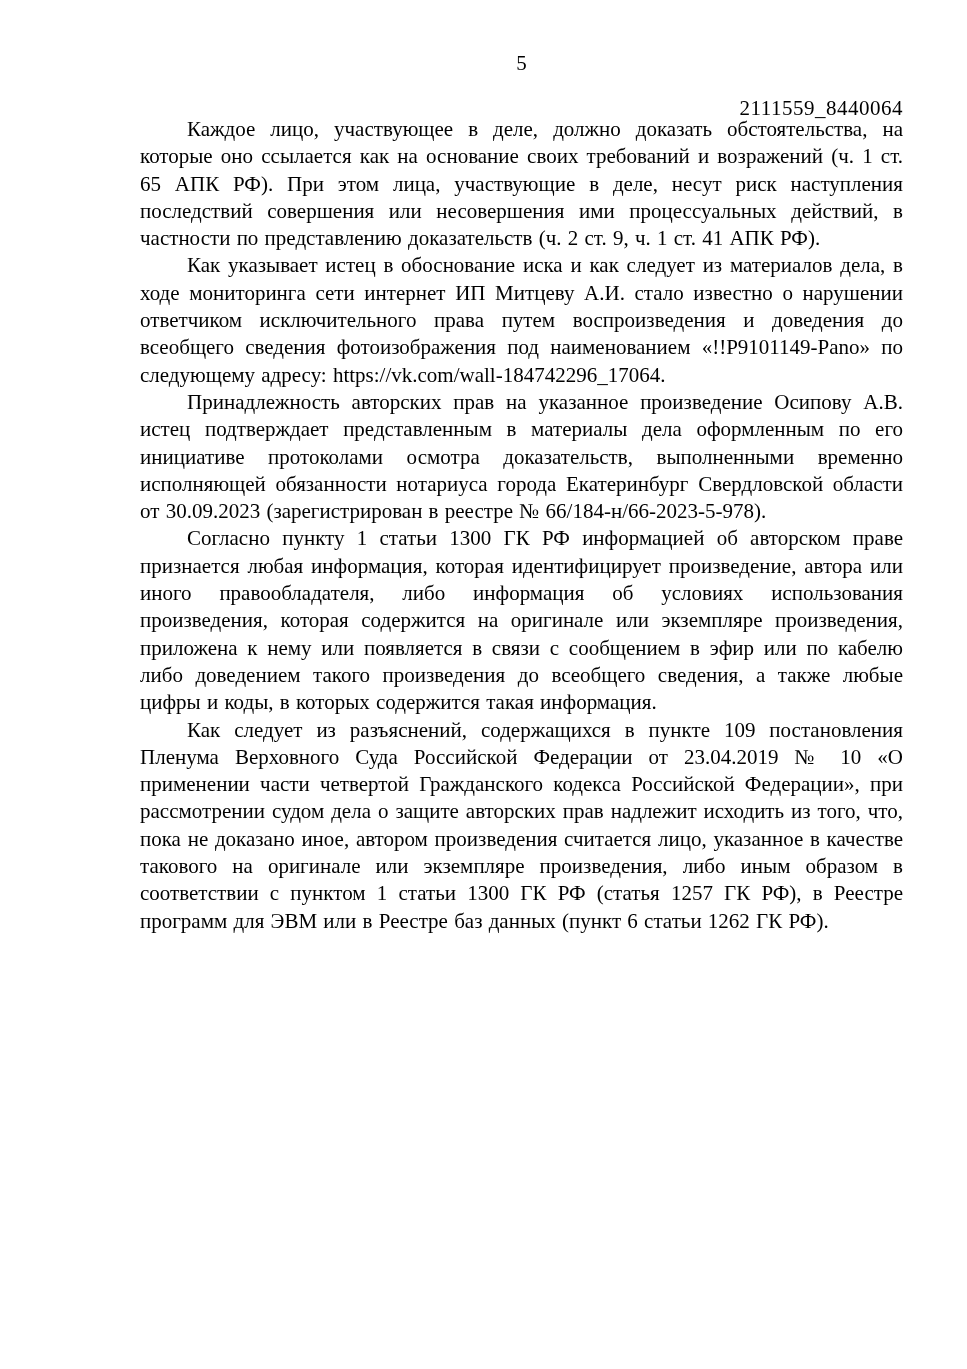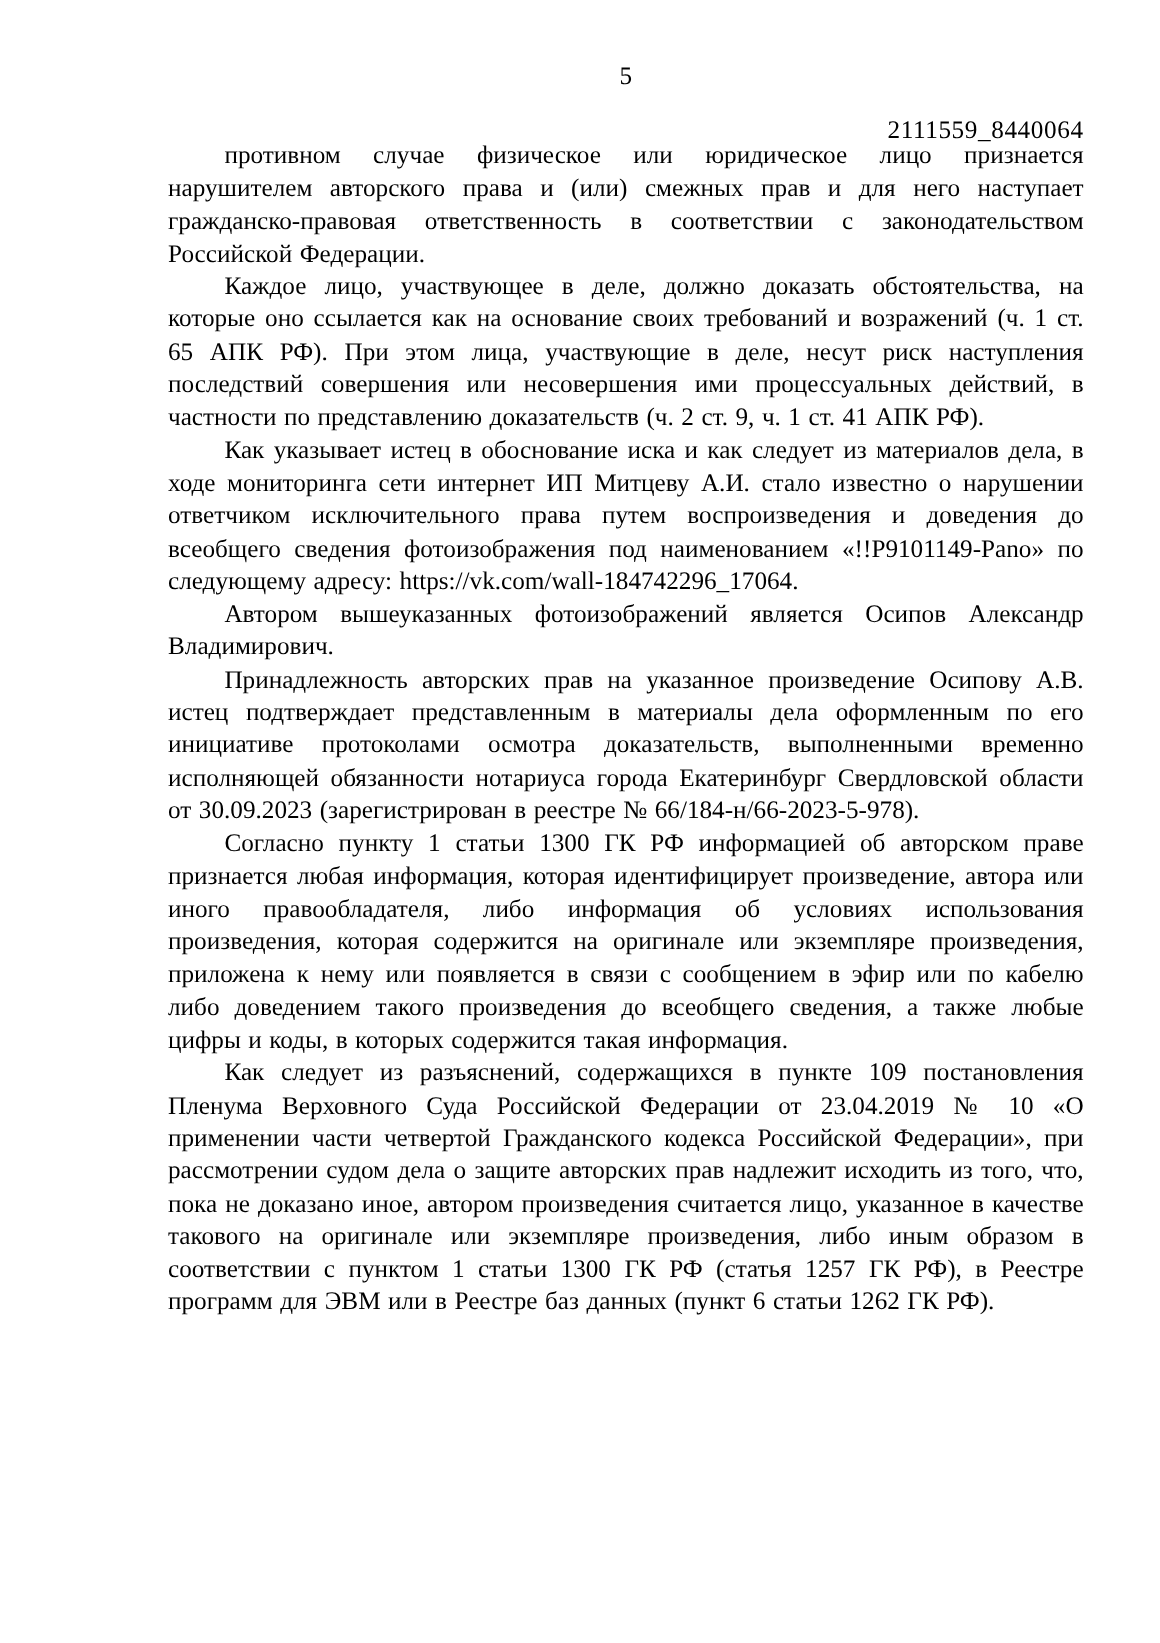--- a/index.html
+++ b/index.html
@@ -47,22 +47,20 @@
 <body>
 
 <div class="page">
 
   <div class="header">
     <span class="page-number">5</span>
     <span class="doc-id">2111559_8440064</span>
   </div>
 
   <div class="body-text">
-    <p>противном случае физическое или юридическое лицо признается нарушителем авторского права и (или) смежных прав и для него наступает гражданско-правовая ответственность в соответствии с законодательством Российской Федерации.</p>
     <p>Каждое лицо, участвующее в деле, должно доказать обстоятельства, на которые оно ссылается как на основание своих требований и возражений (ч. 1 ст. 65 АПК РФ). При этом лица, участвующие в деле, несут риск наступления последствий совершения или несовершения ими процессуальных действий, в частности по представлению доказательств (ч. 2 ст. 9, ч. 1 ст. 41 АПК РФ).</p>
     <p>Как указывает истец в обоснование иска и как следует из материалов дела, в ходе мониторинга сети интернет ИП Митцеву А.И. стало известно о нарушении ответчиком исключительного права путем воспроизведения и доведения до всеобщего сведения фотоизображения под наименованием «!!P9101149-Pano» по следующему адресу: https://vk.com/wall-184742296_17064.</p>
-    <p>Автором вышеуказанных фотоизображений является Осипов Александр Владимирович.</p>
     <p>Принадлежность авторских прав на указанное произведение Осипову А.В. истец подтверждает представленным в материалы дела оформленным по его инициативе протоколами осмотра доказательств, выполненными временно исполняющей обязанности нотариуса города Екатеринбург Свердловской области от 30.09.2023 (зарегистрирован в реестре № 66/184-н/66-2023-5-978).</p>
     <p>Согласно пункту 1 статьи 1300 ГК РФ информацией об авторском праве признается любая информация, которая идентифицирует произведение, автора или иного правообладателя, либо информация об условиях использования произведения, которая содержится на оригинале или экземпляре произведения, приложена к нему или появляется в связи с сообщением в эфир или по кабелю либо доведением такого произведения до всеобщего сведения, а также любые цифры и коды, в которых содержится такая информация.</p>
     <p>Как следует из разъяснений, содержащихся в пункте 109 постановления Пленума Верховного Суда Российской Федерации от 23.04.2019 № 10 «О применении части четвертой Гражданского кодекса Российской Федерации», при рассмотрении судом дела о защите авторских прав надлежит исходить из того, что, пока не доказано иное, автором произведения считается лицо, указанное в качестве такового на оригинале или экземпляре произведения, либо иным образом в соответствии с пунктом 1 статьи 1300 ГК РФ (статья 1257 ГК РФ), в Реестре программ для ЭВМ или в Реестре баз данных (пункт 6 статьи 1262 ГК РФ).</p>
   </div>
 
 </div>
 
 </body></html>

